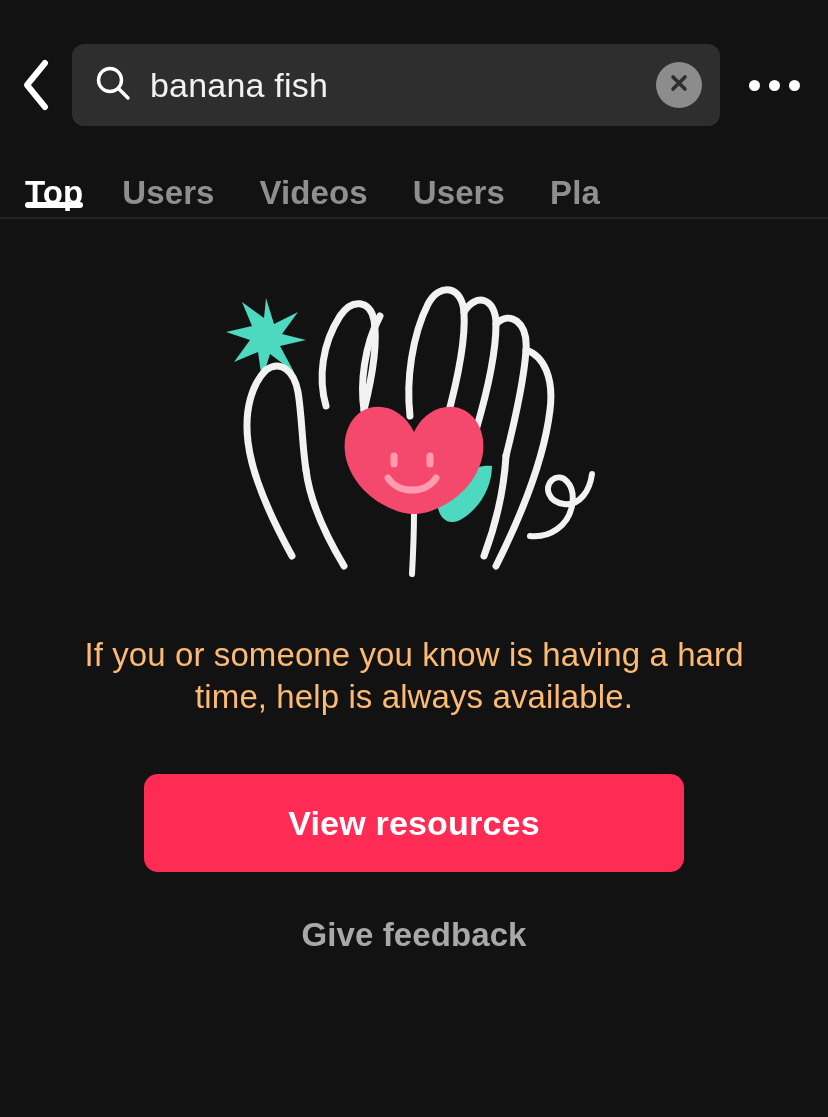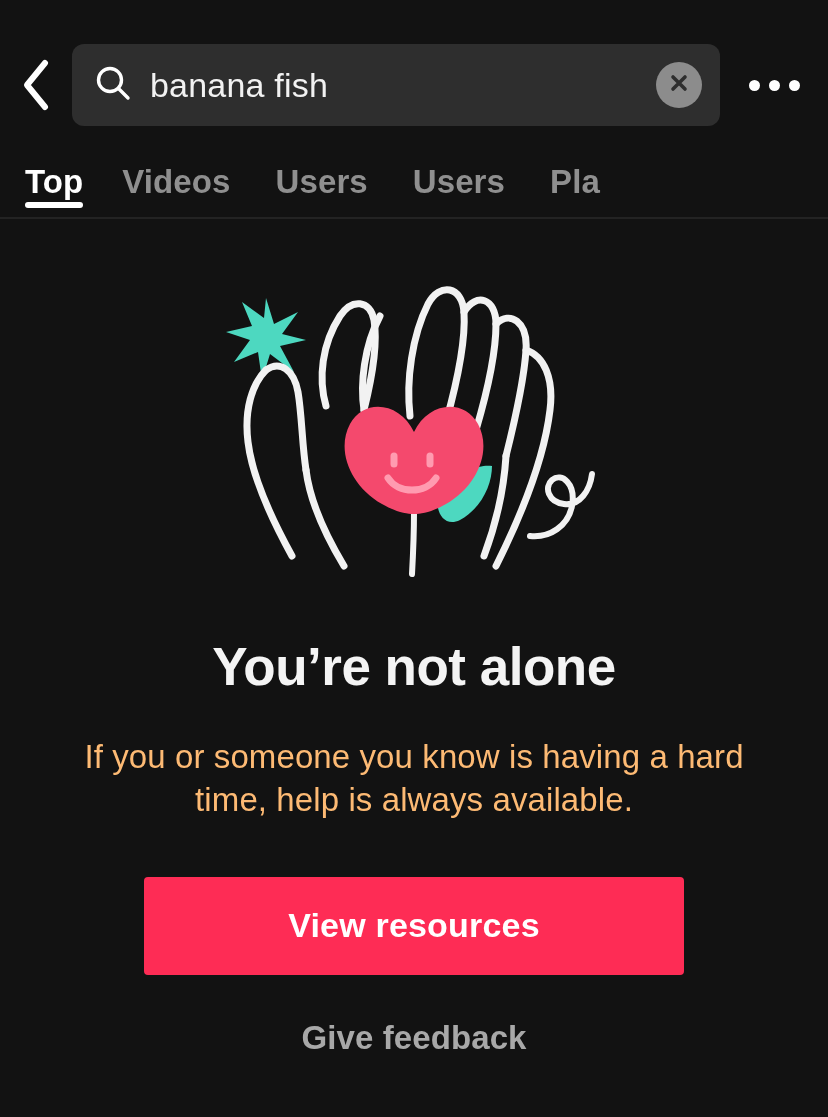--- a/index.html
+++ b/index.html
@@ -115,21 +115,21 @@
     gap: 0;
     white-space: nowrap;
   }
   .tab {
     position: relative;
     flex: 0 0 auto;
     padding: 0 28px 0 0;
     margin-right: 17px;
     height: 68px;
     display: flex;
-    align-items: center;
+    align-items: flex-end;
     cursor: pointer;
   }
   .tab:first-child { padding-right: 25px; margin-right: 14px; }
   .tab-label {
     font-size: 33px;
     color: #8f8f8f;
     font-weight: 700;
     line-height: 1.35;
     letter-spacing: 0.1px;
   }
@@ -194,21 +194,21 @@
     line-height: 1.28;
     letter-spacing: 0.1px;
   }
 
   .cta-button {
     margin-top: 56px;
     width: 540px;
     height: 98px;
     background: #FE2C55;
     border: none;
-    border-radius: 4px;
+    border-radius: 14px;
     display: flex;
     align-items: center;
     justify-content: center;
     cursor: pointer;
     font-family: "Liberation Sans", sans-serif;
   }
   .cta-label {
     font-size: 34px;
     font-weight: 700;
     color: #ffffff;
@@ -264,24 +264,24 @@
       </span>
     </div>
   </div>
 
   <div class="tabs-wrap">
     <div class="tabs">
       <div class="tab active">
         <span class="tab-label">Top</span>
       </div>
       <div class="tab">
+        <span class="tab-label">Users</span>
+      </div>
+      <div class="tab">
         <span class="tab-label">Videos</span>
-      </div>
-      <div class="tab">
-        <span class="tab-label">Users</span>
       </div>
       <div class="tab">
         <span class="tab-label">Users</span>
       </div>
       <div class="tab">
         <span class="tab-label">Pla</span>
       </div>
     </div>
   </div>
   <div class="tabs-divider"></div>
@@ -346,21 +346,20 @@
           </g>
         </g>
 
         <g stroke="#f2f2f2" stroke-width="6" stroke-linecap="round" fill="none">
           <path d="M316 262 C336 264 354 252 358 232 C362 210 348 198 338 206
                    C330 213 334 228 350 230 C366 232 376 216 378 200"></path>
         </g>
       </svg>
     </div>
 
-    <div class="headline">You’re not alone</div>
 
     <div class="subtext">If you or someone you know is having a hard time, help is always available.</div>
 
     <button class="cta-button">
       <span class="cta-label">View resources</span>
     </button>
 
     <div class="feedback-link">Give feedback</div>
 
   </div>

